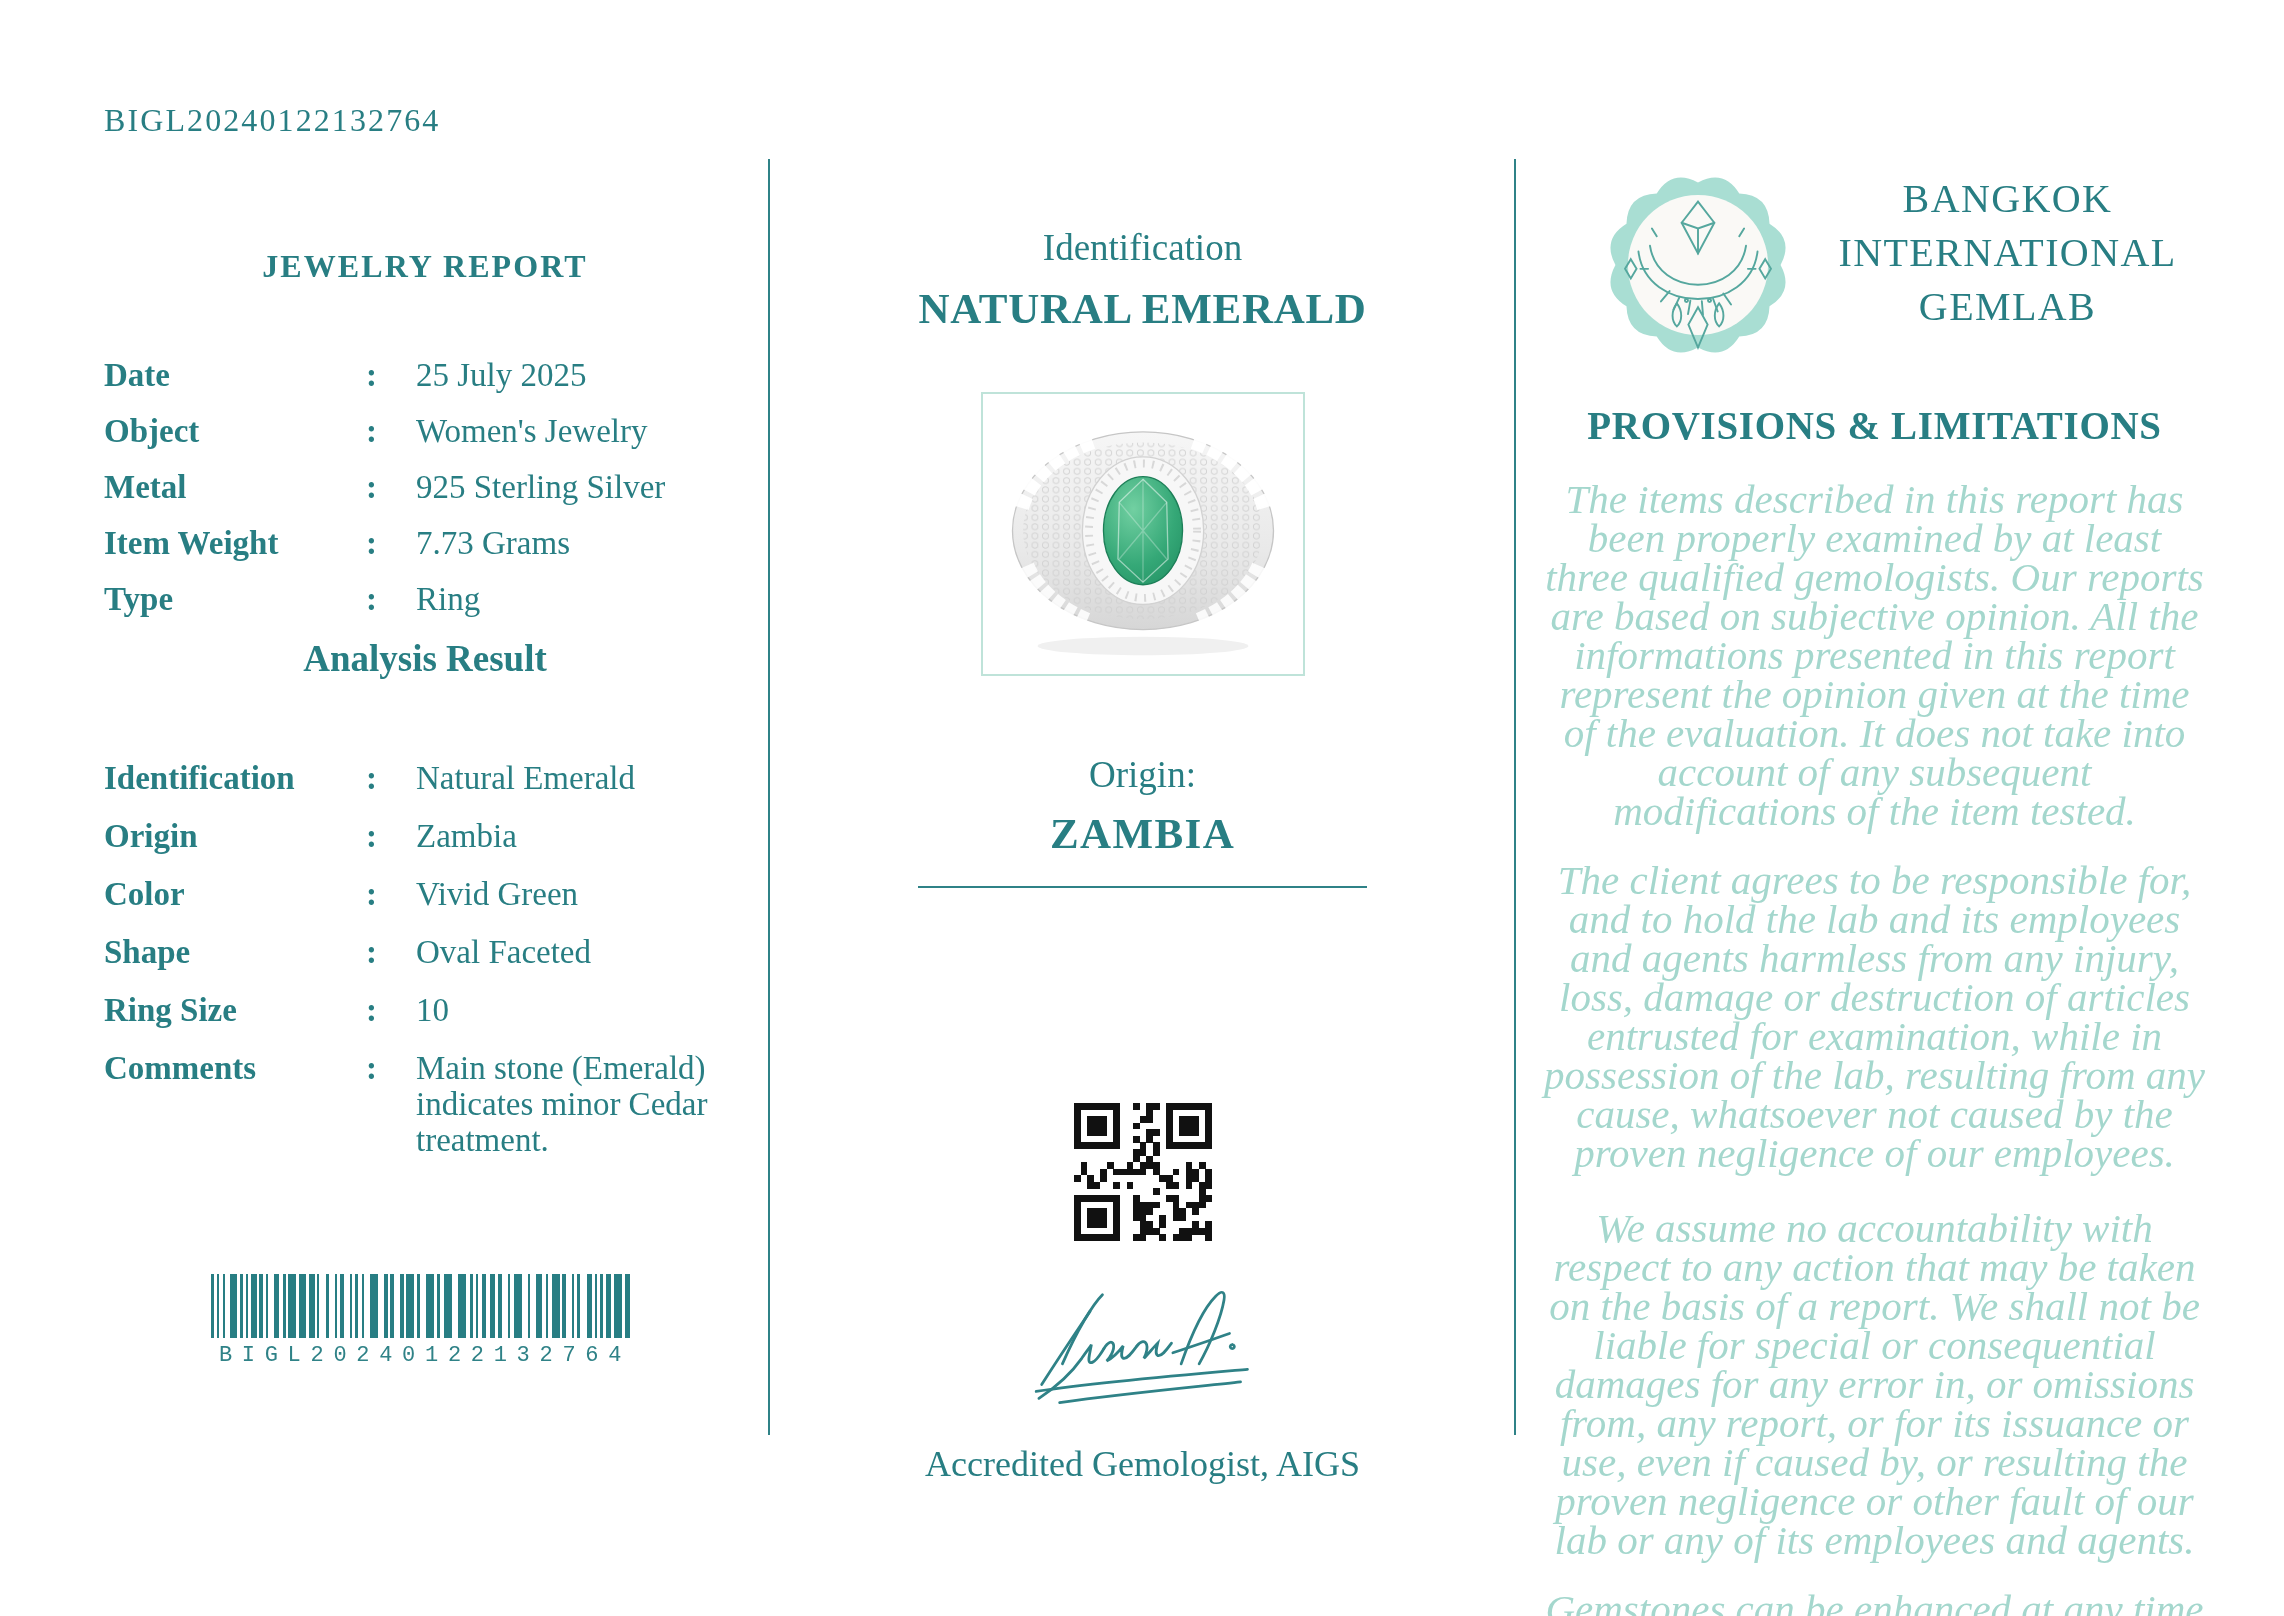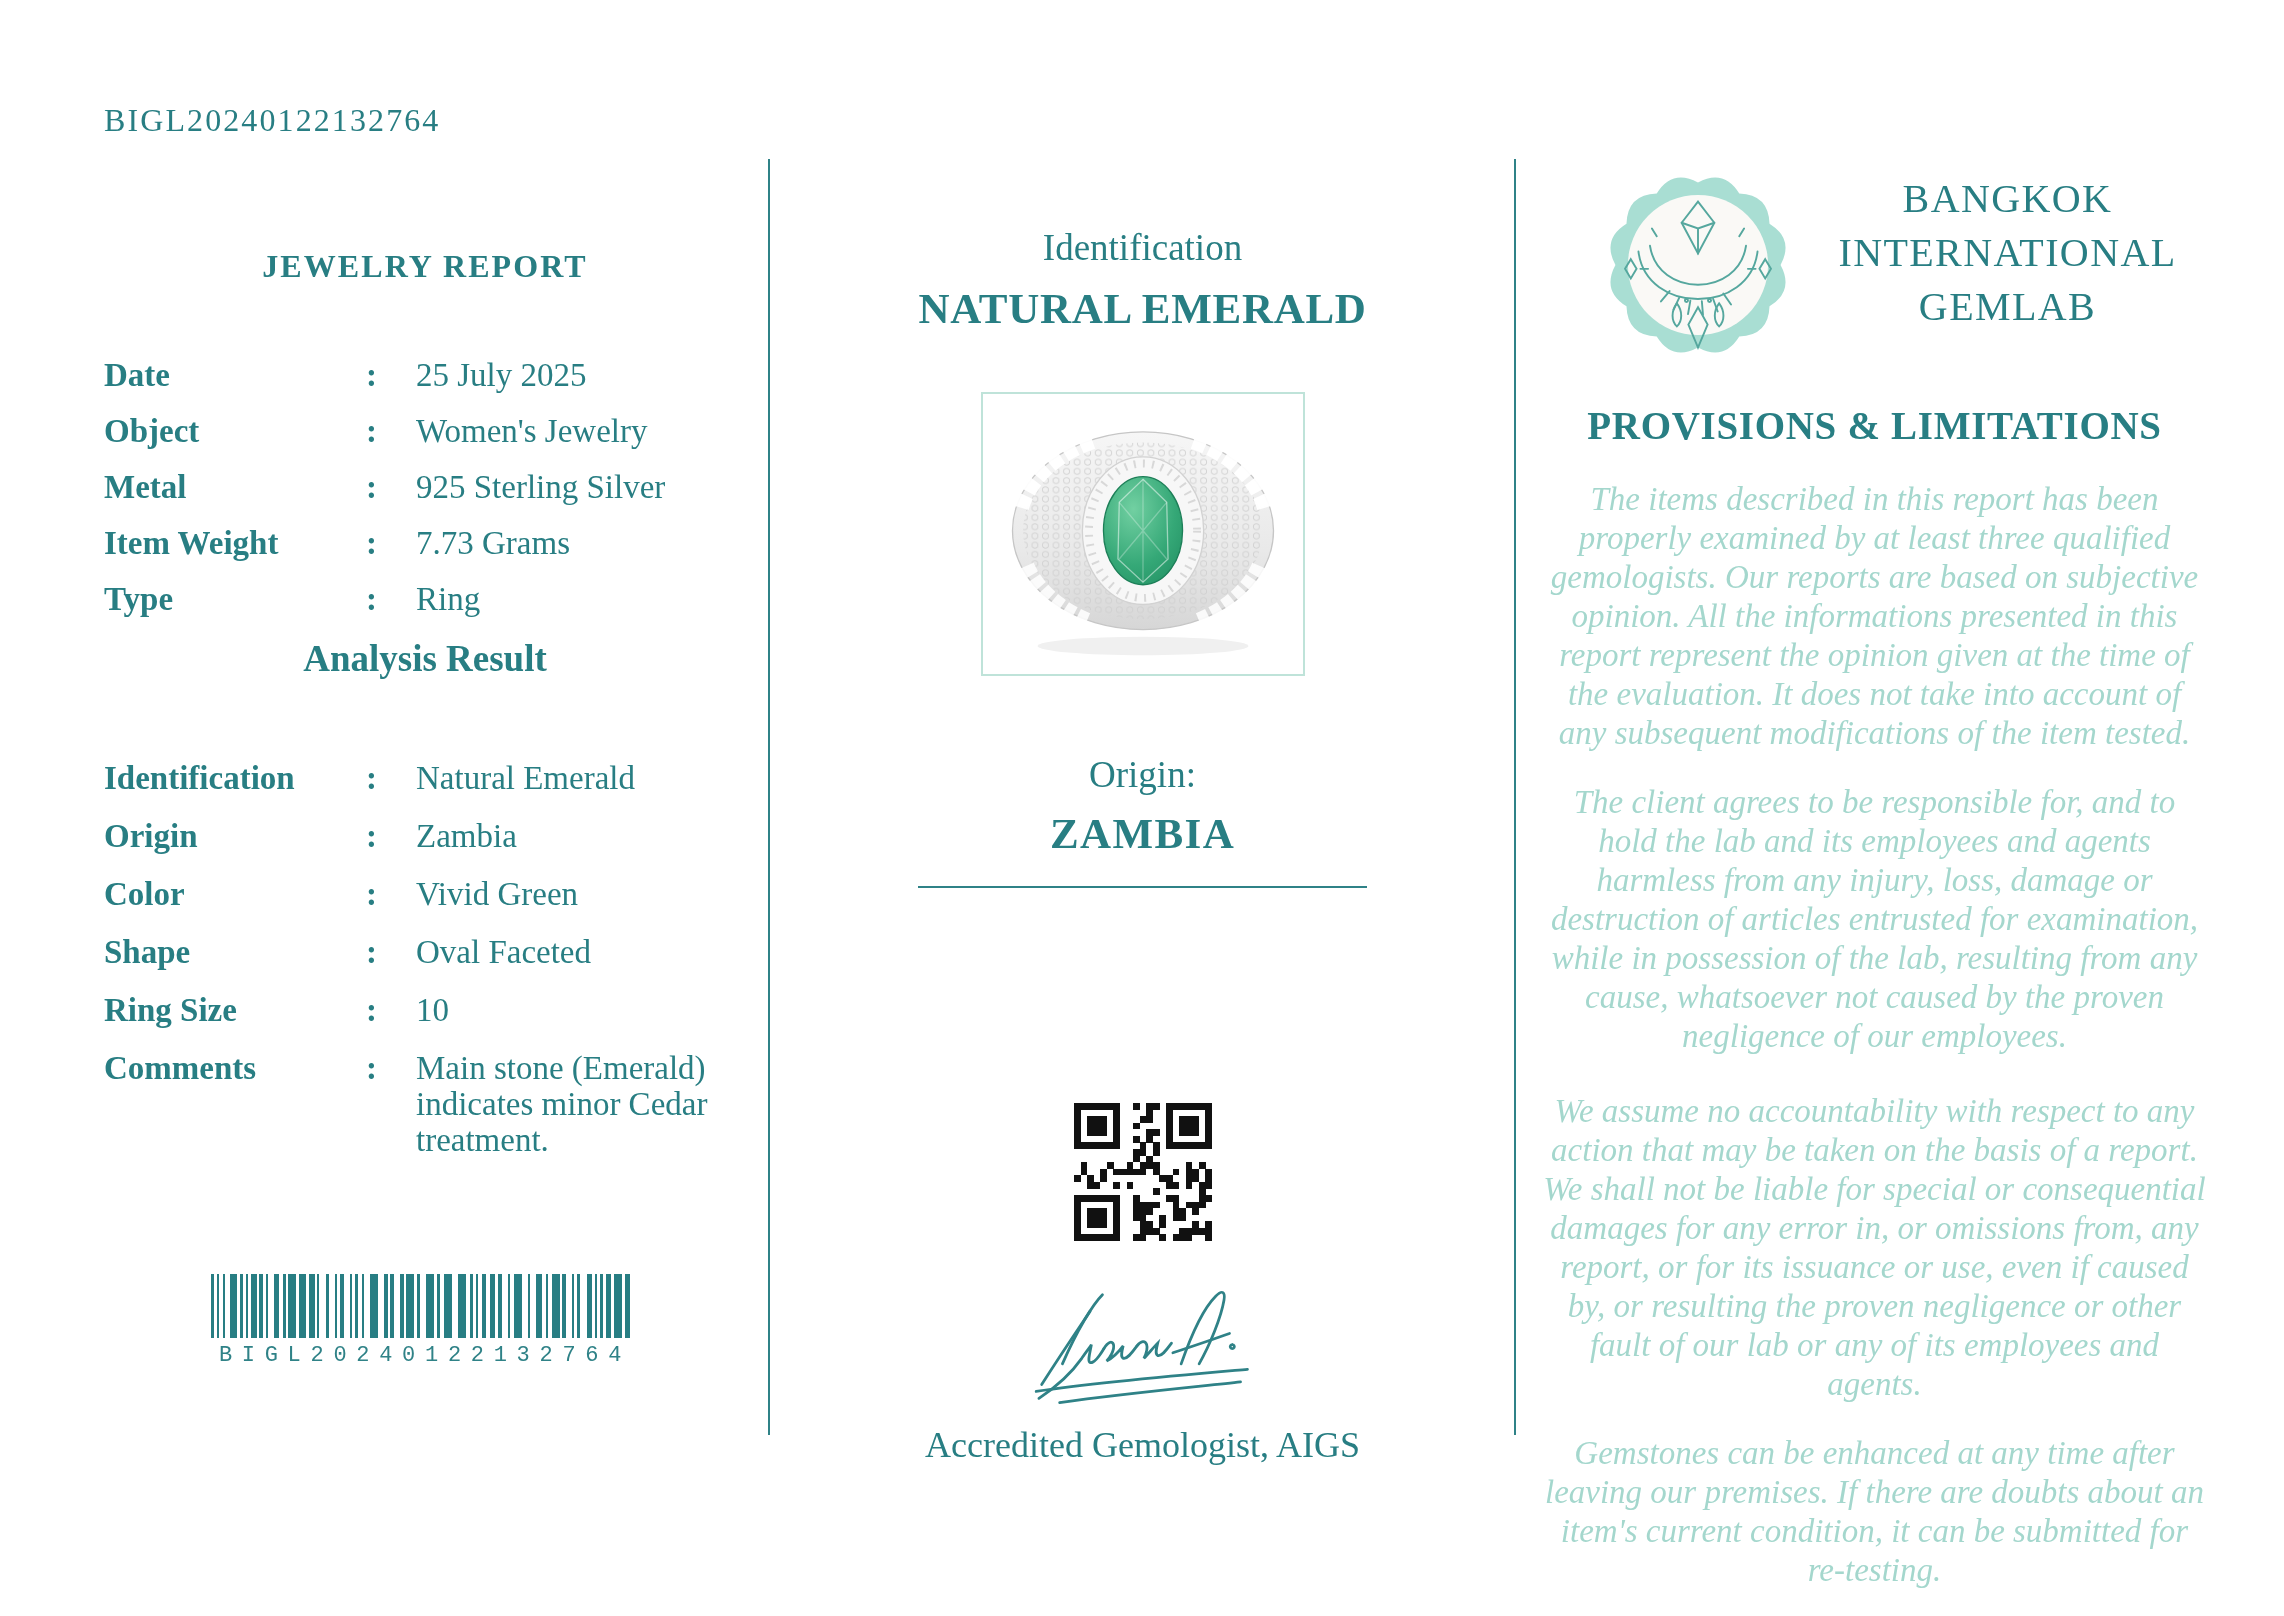--- a/index.html
+++ b/index.html
@@ -29,31 +29,31 @@
   .col-mid{position:absolute;left:787px;top:228px;width:711px;text-align:center;}
   .id-head{font-size:37px;line-height:1.1;}
   .id-result{margin-top:16.6px;font-size:43px;font-weight:700;letter-spacing:0.7px;line-height:1.1;}
   .photo-box{margin:59px auto 0;width:324px;height:284px;box-sizing:border-box;border:2.1px solid #bfe3d9;
              display:flex;align-items:center;justify-content:center;background:#ffffff;}
   .origin-label{margin-top:79px;font-size:37px;line-height:1.1;}
   .origin-value{margin-top:15px;font-size:43px;font-weight:700;letter-spacing:1.4px;line-height:1.1;}
   .mid-divider{margin:28px auto 0;width:449px;border-top:2.8px solid #2f8287;}
   .qr{margin:215px auto 0;width:138px;height:138px;}
   .sig{margin:40px auto 0;width:269px;height:145px;}
-  .gemologist{margin-top:0;font-size:36px;line-height:1.1;}
+  .gemologist{margin-top:19px;font-size:36px;line-height:1.1;}
 
   
   .col-right{position:absolute;left:1543px;top:162px;width:663px;}
   .lab-head{position:relative;height:200px;}
   .logo{position:absolute;left:59px;top:7px;width:192px;height:192px;}
   .lab-name{position:absolute;left:266px;top:10px;width:397px;text-align:center;
             font-size:40px;line-height:54px;letter-spacing:1.4px;}
   .prov-head{margin-top:43px;text-align:center;font-size:39px;letter-spacing:0.7px;line-height:1.1;}
   .prov{margin:30px auto 0;width:663px;text-align:center;font-style:italic;
-        font-size:33px;line-height:39px;color:#a4d7cd;}
+        font-size:41px;line-height:39px;color:#a4d7cd;}
   .prov.p3{margin-top:36px;}
 </style>
 </head>
 <body>
 
 <div class="page">
 
   <div class="cert-no">BIGL20240122132764</div>
 
   <div class="vdiv" id="vdiv-left"></div>

